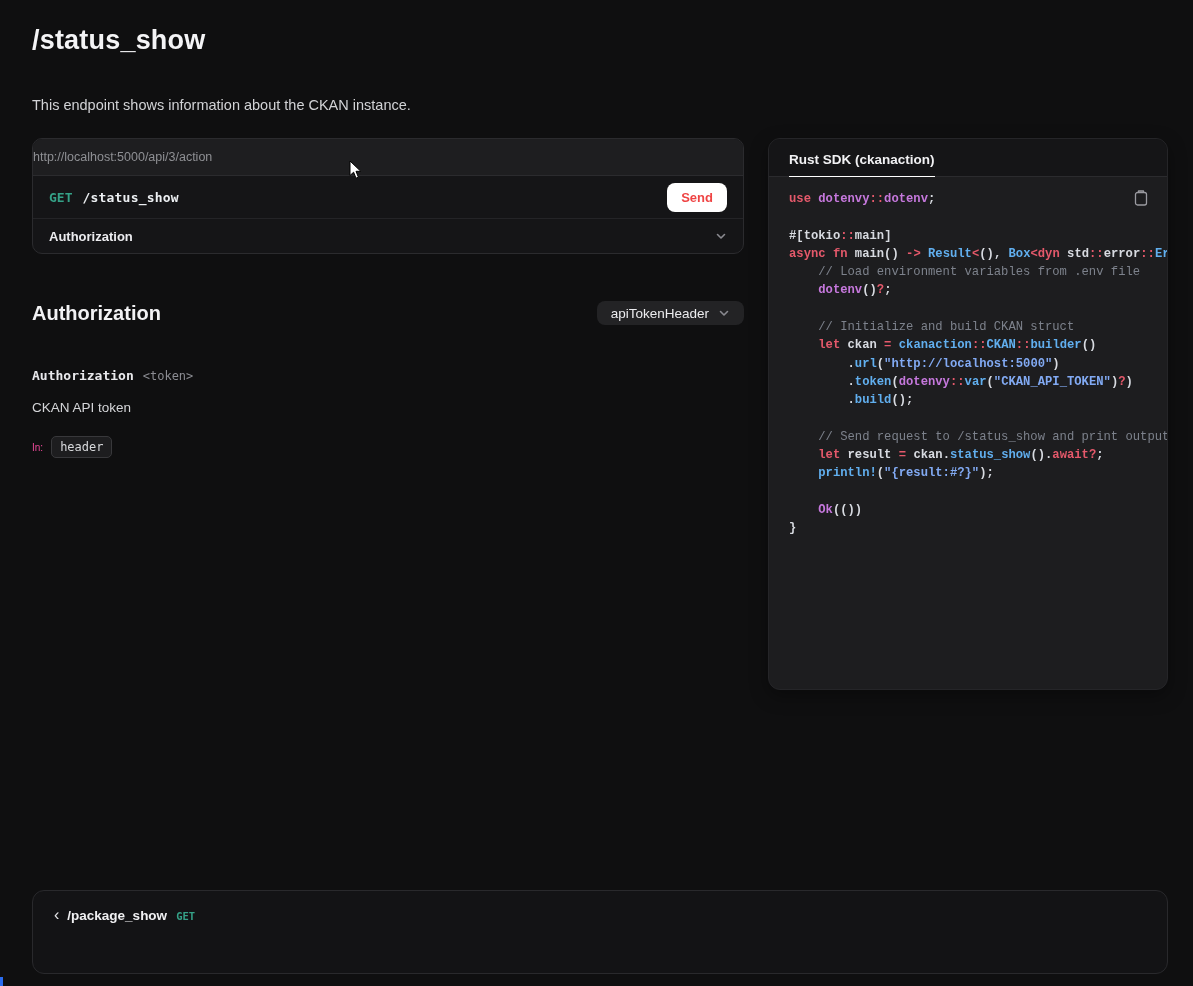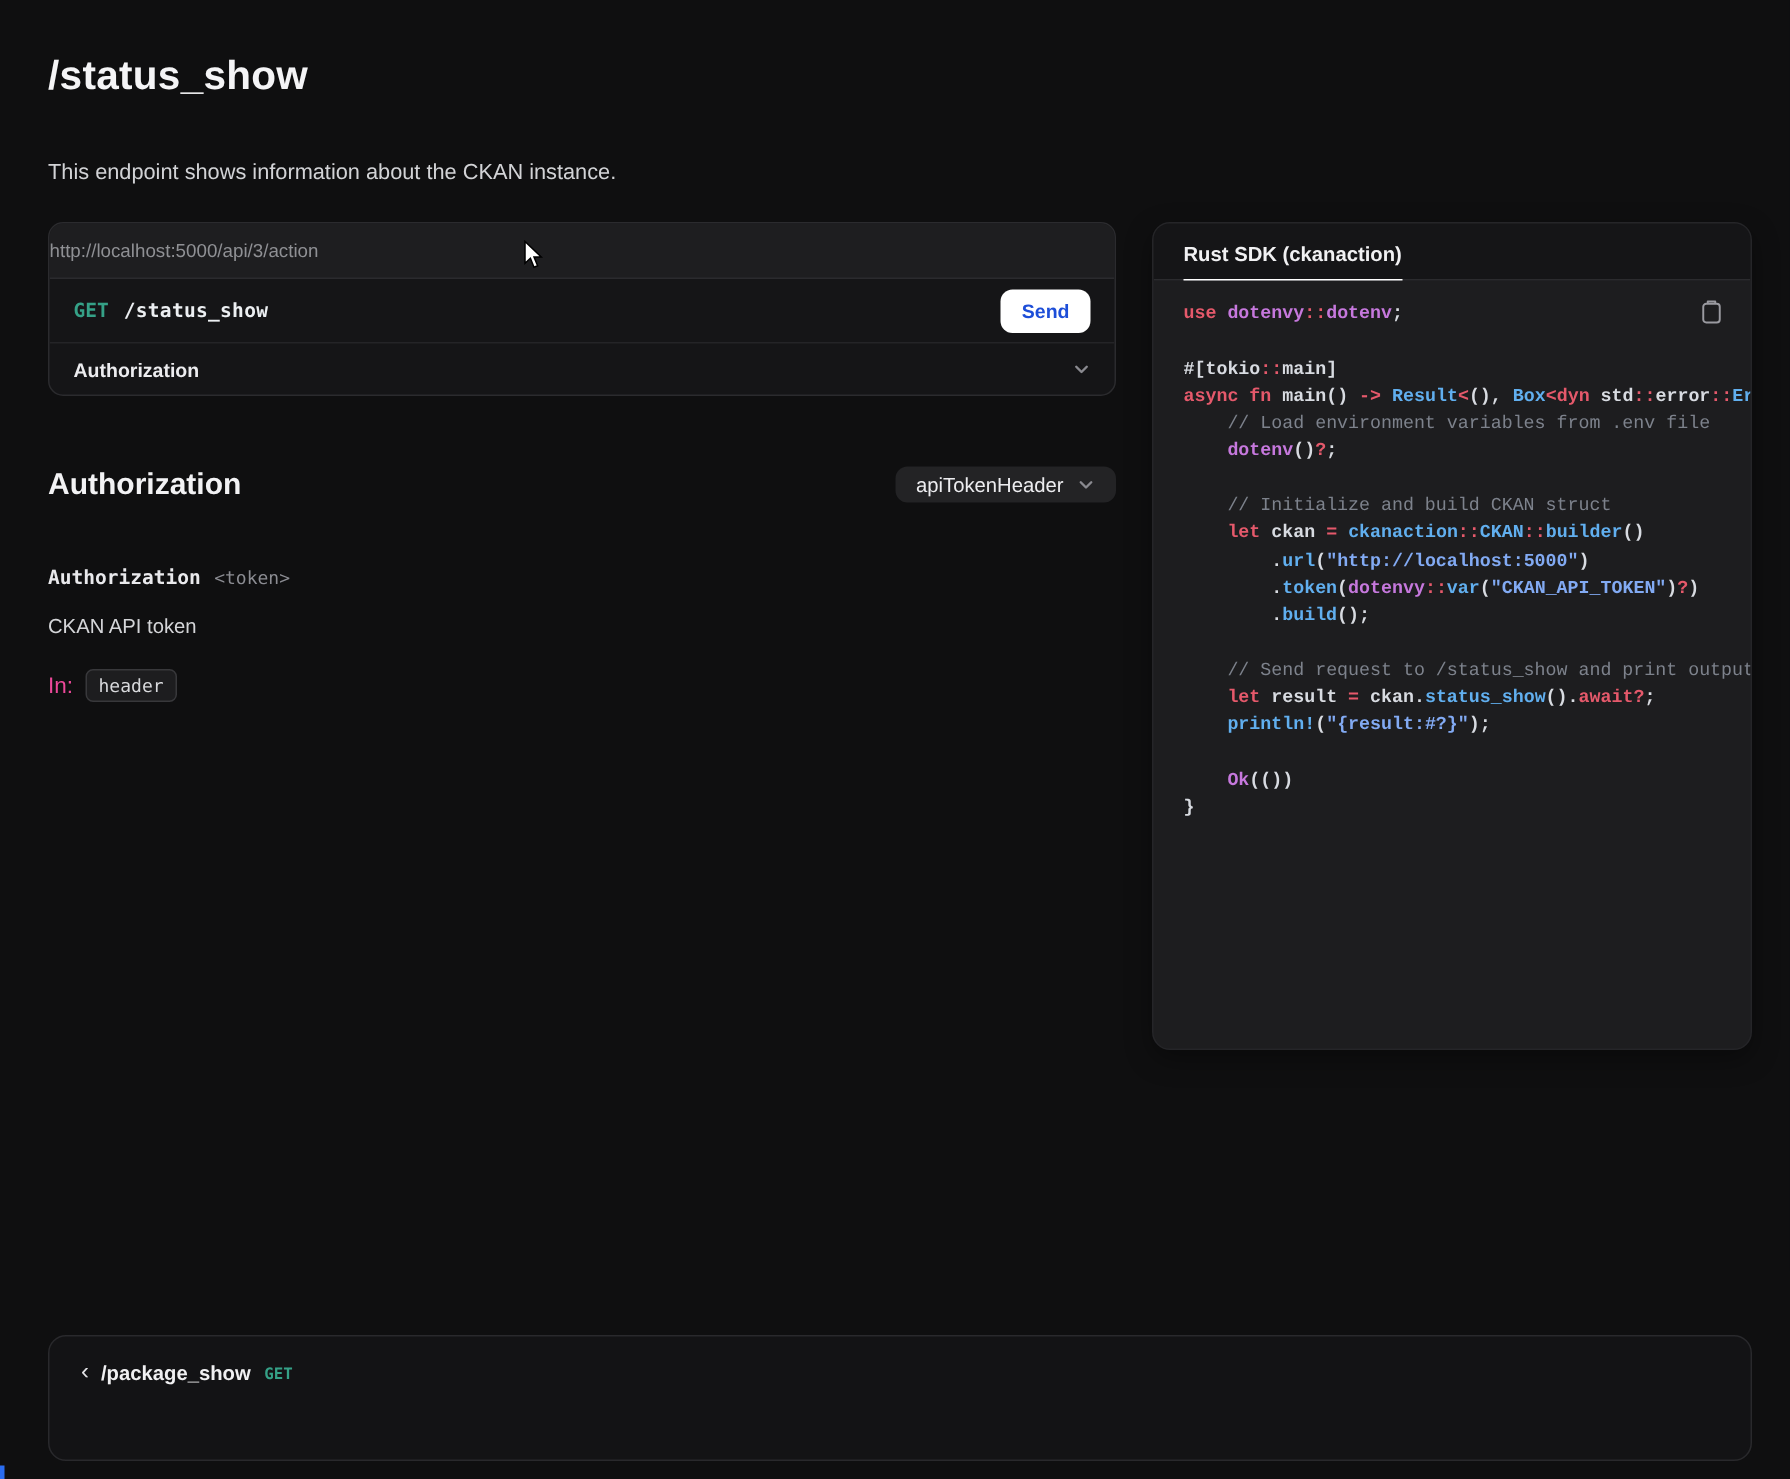--- a/index.html
+++ b/index.html
@@ -12,21 +12,21 @@
     --pl:#d8dbe1;
   }
   *{margin:0;padding:0;box-sizing:border-box;}
   html,body{width:1193px;height:986px;overflow:hidden;}
   body{
     background:#0f0f10;
     font-family:"Liberation Sans",sans-serif;
     color:#e8e8ea;
     position:relative;
   }
-  .content{padding:17px 25px 0 32px;}
+  .content{padding:7px 25px 0 32px;}
   .page-title{
     font-size:27px;font-weight:bold;color:#f4f4f6;
     padding-top:18px;letter-spacing:.2px;
   }
   .page-desc{font-size:14.5px;color:#d2d3d6;margin-top:41px;}
 
   .columns{display:flex;gap:24px;margin-top:25px;align-items:flex-start;}
   .left-col{width:712px;flex:none;}
   .right-col{width:400px;flex:none;}
 
@@ -46,21 +46,21 @@
   .method{
     font-family:"DejaVu Sans Mono",monospace;font-size:13px;font-weight:bold;
     color:var(--accent);
   }
   .path{
     font-family:"DejaVu Sans Mono",monospace;font-size:13px;font-weight:bold;
     color:#eceff2;margin-left:10px;letter-spacing:.2px;
   }
   .spacer{flex:1;}
   .send-btn{
-    background:#ffffff;color:#1d4ed8;border:none;border-radius:8px;
+    background:#ffffff;color:#ef4444;border:none;border-radius:8px;
     font-family:"Liberation Sans",sans-serif;font-size:13px;font-weight:600;
     padding:7px 14px;cursor:pointer;
   }
   .auth-row{
     height:35px;border-top:1px solid #242427;display:flex;align-items:center;
     padding:0 16px;cursor:pointer;
   }
   .auth-row-label{font-size:13px;font-weight:bold;color:#ececef;}
   .chev{stroke:#8a8a90;fill:none;stroke-width:1.6;stroke-linecap:round;stroke-linejoin:round;}
 
@@ -70,21 +70,21 @@
   .scheme-select{
     background:#232325;border:none;border-radius:8px;height:24px;
     display:flex;align-items:center;gap:9px;padding:0 14px;cursor:pointer;
   }
   .scheme-select span{font-size:13.5px;color:#ececef;}
   .param-row{margin-top:43px;display:flex;align-items:baseline;gap:9px;}
   .param-name{font-family:"DejaVu Sans Mono",monospace;font-size:13px;font-weight:bold;color:#e9e9ec;}
   .param-type{font-family:"DejaVu Sans Mono",monospace;font-size:12px;color:#8b8c92;}
   .param-desc{font-size:13.5px;color:#d4d5d8;margin-top:17px;}
   .in-row{margin-top:21px;display:flex;align-items:center;gap:8px;}
-  .in-label{font-size:15px;color:#ec4899;}
+  .in-label{font-size:10px;color:#ec4899;}
   .in-badge{
     font-family:"DejaVu Sans Mono",monospace;font-size:12px;color:#d8d9dc;
     background:#1d1d1f;border:1px solid #38383b;border-radius:5px;padding:3px 8px;
   }
 
   
   .sdk-panel{
     border-radius:12px;overflow:hidden;background:#1d1d1f;
     border:1px solid #252528;box-shadow:0 6px 18px rgba(0,0,0,.35);
     height:552px;

